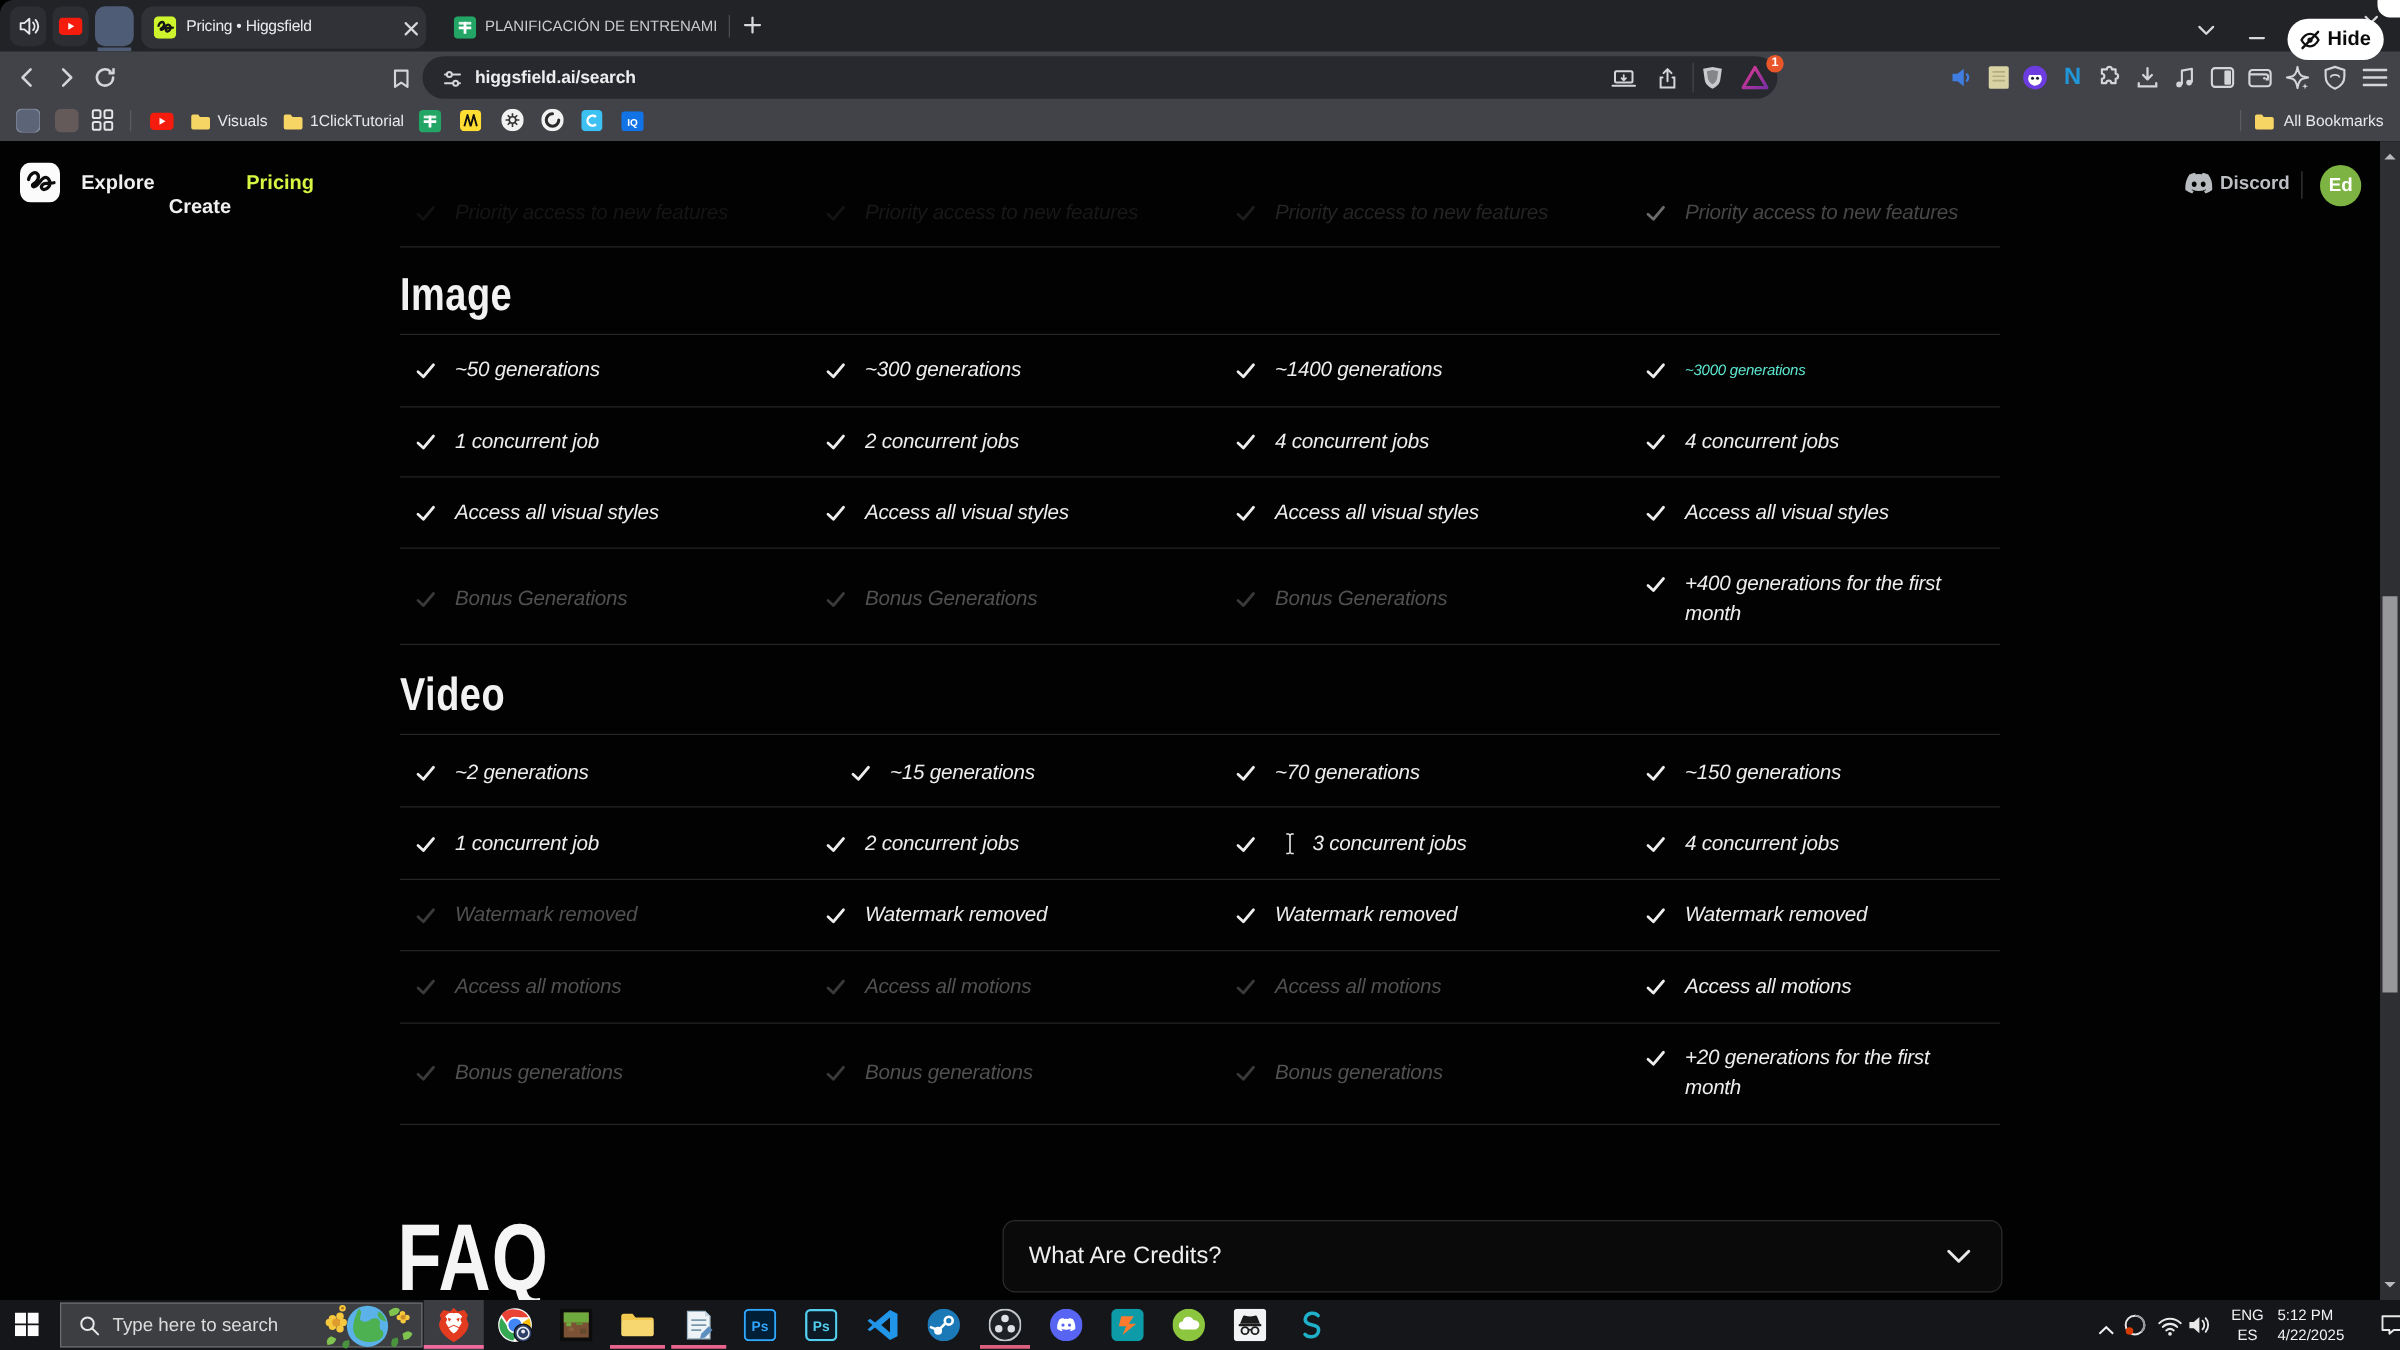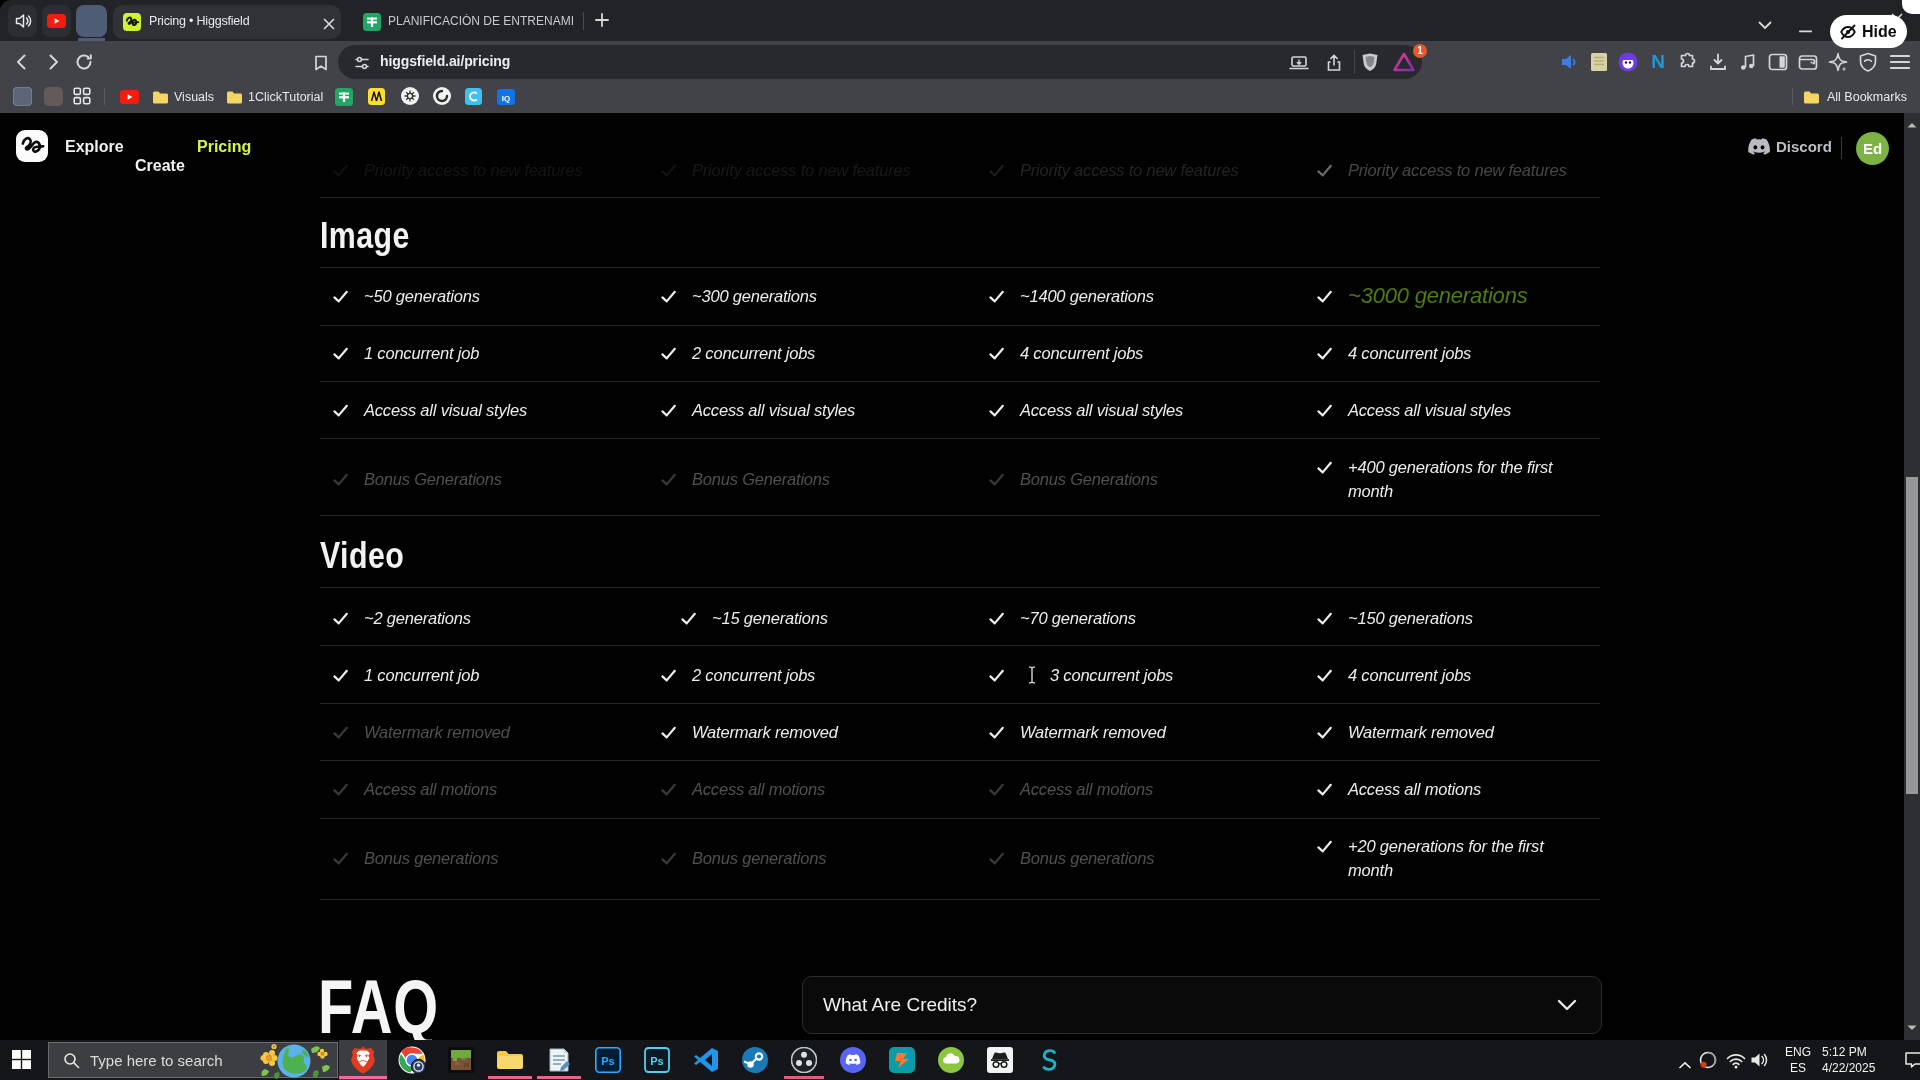--- a/index.html
+++ b/index.html
@@ -92,21 +92,21 @@
       </div>
   <div style="position:absolute;left:338px;top:4px;width:1084px;height:34px;border-radius:17px;background:#28292e;"></div>
   <div class="exti" style="left:352px;top:12px;">
         <svg width="18" height="18" viewBox="0 0 18 18" style="">
           <circle cx="6.5" cy="5.5" r="2" fill="none" stroke="#d4d5d8" stroke-width="1.6"></circle>
           <path d="M8.5 5.5 H15 M3 5.5 H4.5" stroke="#d4d5d8" stroke-width="1.6" stroke-linecap="round"></path>
           <circle cx="11.5" cy="12.5" r="2" fill="none" stroke="#d4d5d8" stroke-width="1.6"></circle>
           <path d="M3 12.5 H9.5 M13.5 12.5 H15" stroke="#d4d5d8" stroke-width="1.6" stroke-linecap="round"></path>
         </svg>
       </div>
-  <div style="position:absolute;left:380px;top:12px;font-size:14px;font-weight:bold;color:#ecedef;letter-spacing:-0.1px;">higgsfield.ai/pricing</div>
+  <div style="position:absolute;left:380px;top:12px;font-size:14px;font-weight:bold;color:#ecedef;letter-spacing:-0.1px;">higgsfield.ai/search</div>
   <div class="exti" style="left:1288px;top:12px;width:22px;">
         <svg width="22" height="18" viewBox="0 0 22 18" style="">
           <rect x="4" y="3" width="14" height="9" rx="1.2" fill="none" stroke="#d4d5d8" stroke-width="1.6"></rect>
           <path d="M2 14.5 h18" stroke="#d4d5d8" stroke-width="1.6" stroke-linecap="round"></path>
           <path d="M11 6 v4 M9.2 8.5 l1.8 1.8 l1.8 -1.8" fill="none" stroke="#d4d5d8" stroke-width="1.4" stroke-linecap="round" stroke-linejoin="round"></path>
         </svg>
       </div>
   <div class="exti" style="left:1324px;top:12px;">
         <svg width="20" height="18" viewBox="0 0 20 18" style="">
           <path d="M10 1.5 V11 M6.8 4.5 L10 1.3 L13.2 4.5" fill="none" stroke="#d4d5d8" stroke-width="1.6" stroke-linecap="round" stroke-linejoin="round"></path>
@@ -374,21 +374,21 @@
         <div class="cell" style="left:988px;top:282px;">
           <svg width="17" height="17" viewBox="0 0 17 17" style="flex:none">
             <path d="M2.4 9.4 L6.7 13.4 L14.8 3.8" fill="none" stroke="#ededee" stroke-width="2.2" stroke-linecap="round" stroke-linejoin="round"></path>
           </svg>
           <span style="color:#ededee;font-size:16.5px;">~1400 generations</span>
         </div>
         <div class="cell" style="left:1316px;top:282px;">
           <svg width="17" height="17" viewBox="0 0 17 17" style="flex:none">
             <path d="M2.4 9.4 L6.7 13.4 L14.8 3.8" fill="none" stroke="#ededee" stroke-width="2.2" stroke-linecap="round" stroke-linejoin="round"></path>
           </svg>
-          <span style="color:#4d7c0f;font-size:22px;">~3000 generations</span>
+          <span style="color:#5eead4;font-size:12px;">~3000 generations</span>
         </div>
         <div class="cell" style="left:332px;top:339px;">
           <svg width="17" height="17" viewBox="0 0 17 17" style="flex:none">
             <path d="M2.4 9.4 L6.7 13.4 L14.8 3.8" fill="none" stroke="#ededee" stroke-width="2.2" stroke-linecap="round" stroke-linejoin="round"></path>
           </svg>
           <span style="color:#ededee;font-size:16.5px;">1 concurrent job</span>
         </div>
         <div class="cell" style="left:660px;top:339px;">
           <svg width="17" height="17" viewBox="0 0 17 17" style="flex:none">
             <path d="M2.4 9.4 L6.7 13.4 L14.8 3.8" fill="none" stroke="#ededee" stroke-width="2.2" stroke-linecap="round" stroke-linejoin="round"></path>

